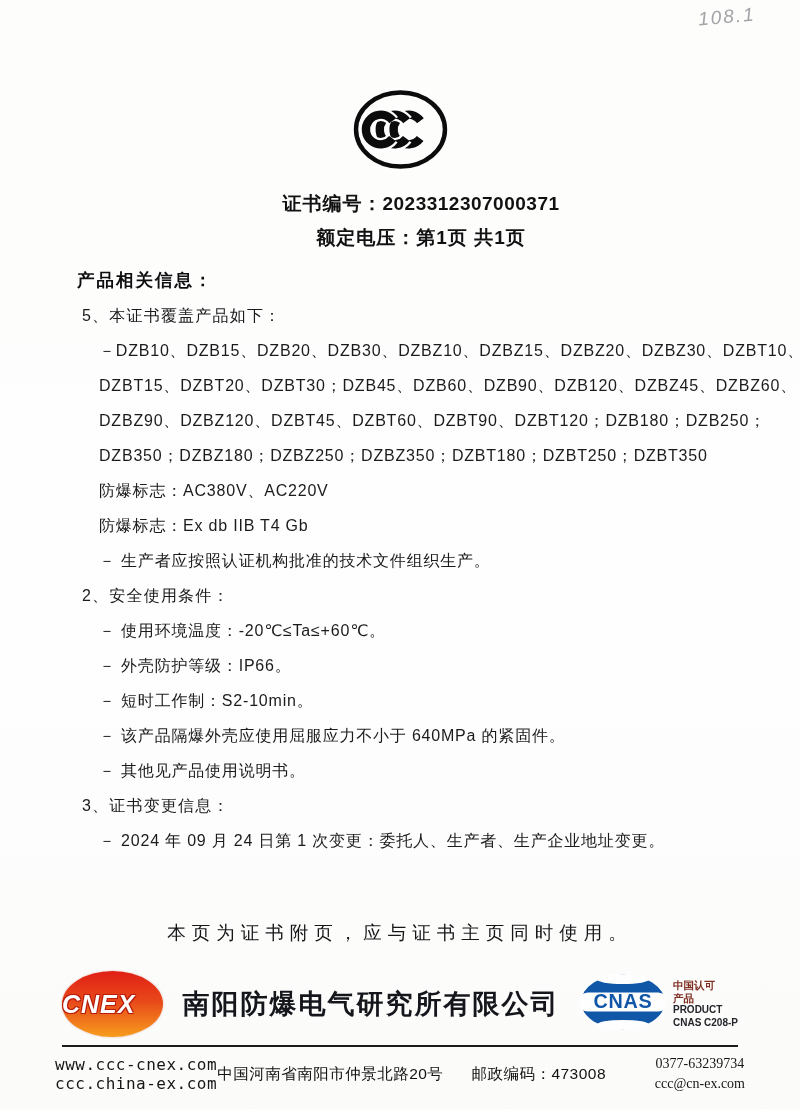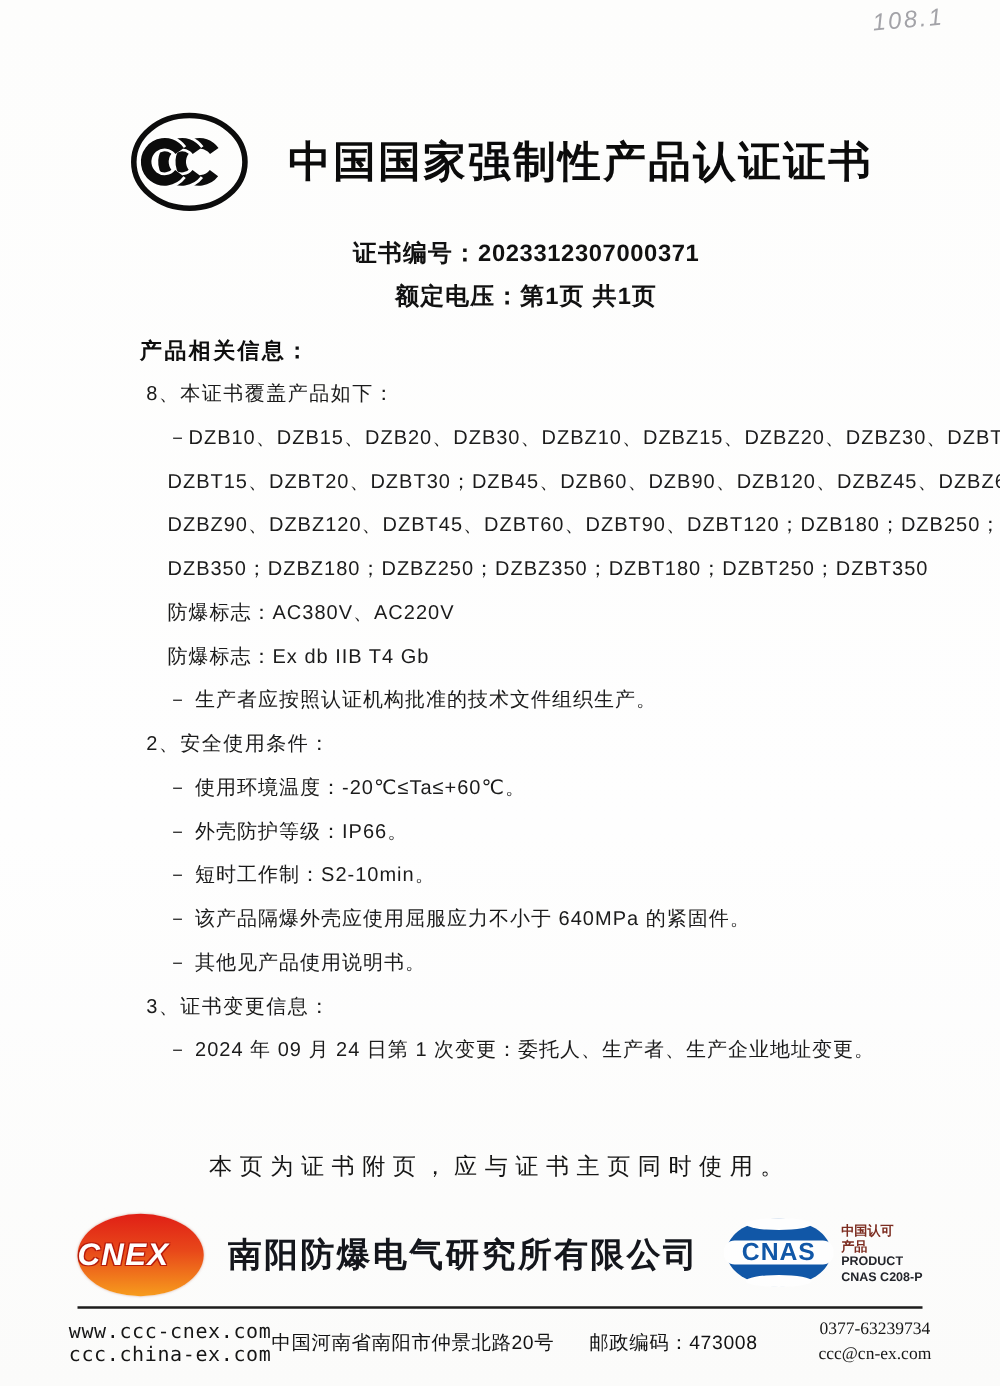--- a/index.html
+++ b/index.html
@@ -36,21 +36,21 @@
   
   .meta {
     margin-top: 16px; text-align: center; transform: translateX(21px);
     font-weight: bold; font-size: 19px; line-height: 34px;
     letter-spacing: 1px; color: #111;
   }
   .meta .num { letter-spacing: 0.5px; }
 
   
   .main {
-    margin-top: 8px; padding-left: 112px; padding-right: 70px;
+    margin-top: 8px; padding-left: 77px; padding-right: 70px;
     font-size: 16px; line-height: 35px; letter-spacing: 1.2px;
     color: #1b1b1b; white-space: nowrap;
   }
   .main p { margin: 0; }
   .sec-heading { font-weight: bold; font-size: 17.5px; letter-spacing: 2px; color: #0e0e0e; }
   .l0 { padding-left: 5px; }
   .l1 { padding-left: 22px; letter-spacing: 0.8px; }
 
   .page-note {
     margin-top: 62px; text-align: center;
@@ -117,31 +117,30 @@
     <span class="ccc-logo">
       <svg viewBox="0 0 100 84" width="99" height="83" aria-hidden="true">
         <ellipse cx="50" cy="42" rx="45" ry="37.5" fill="none" stroke="#0c0c0c" stroke-width="4.5"></ellipse>
         <circle cx="58" cy="42" r="15" fill="none" stroke="#0c0c0c" stroke-width="8.5" stroke-dasharray="74.6 19.7" transform="rotate(37.5 58 42)"></circle>
         <circle cx="44" cy="42" r="15" fill="none" stroke="#ffffff" stroke-width="13" stroke-dasharray="74.6 19.7" transform="rotate(37.5 44 42)"></circle>
         <circle cx="44" cy="42" r="15" fill="none" stroke="#0c0c0c" stroke-width="8.5" stroke-dasharray="74.6 19.7" transform="rotate(37.5 44 42)"></circle>
         <circle cx="30" cy="42" r="15" fill="none" stroke="#ffffff" stroke-width="13" stroke-dasharray="74.6 19.7" transform="rotate(37.5 30 42)"></circle>
         <circle cx="30" cy="42" r="15" fill="none" stroke="#0c0c0c" stroke-width="8.5" stroke-dasharray="74.6 19.7" transform="rotate(37.5 30 42)"></circle>
       </svg>
     </span>
-    <h1 class="title">中国国家强制性产品认证证书</h1>
   </div>
 
   <div class="meta">
     <p><span>证书编号：</span><span class="num">2023312307000371</span></p>
     <p><span>额定电压：</span><span>第1页 共1页</span></p>
   </div>
 
   <div class="main">
     <p class="sec-heading">产品相关信息：</p>
-    <p class="l0">8、本证书覆盖产品如下：</p>
+    <p class="l0">5、本证书覆盖产品如下：</p>
     <p class="l1">－DZB10、DZB15、DZB20、DZB30、DZBZ10、DZBZ15、DZBZ20、DZBZ30、DZBT10、</p>
     <p class="l1">DZBT15、DZBT20、DZBT30；DZB45、DZB60、DZB90、DZB120、DZBZ45、DZBZ60、</p>
     <p class="l1">DZBZ90、DZBZ120、DZBT45、DZBT60、DZBT90、DZBT120；DZB180；DZB250；</p>
     <p class="l1">DZB350；DZBZ180；DZBZ250；DZBZ350；DZBT180；DZBT250；DZBT350</p>
     <p class="l1">防爆标志：AC380V、AC220V</p>
     <p class="l1">防爆标志：Ex db IIB T4 Gb</p>
     <p class="l1">－ 生产者应按照认证机构批准的技术文件组织生产。</p>
     <p class="l0">2、安全使用条件：</p>
     <p class="l1">－ 使用环境温度：-20℃≤Ta≤+60℃。</p>
     <p class="l1">－ 外壳防护等级：IP66。</p>

